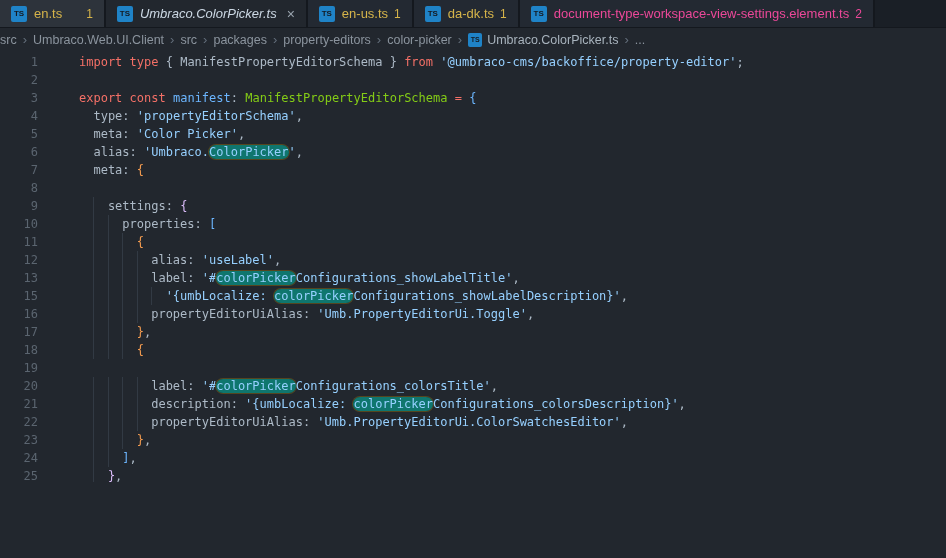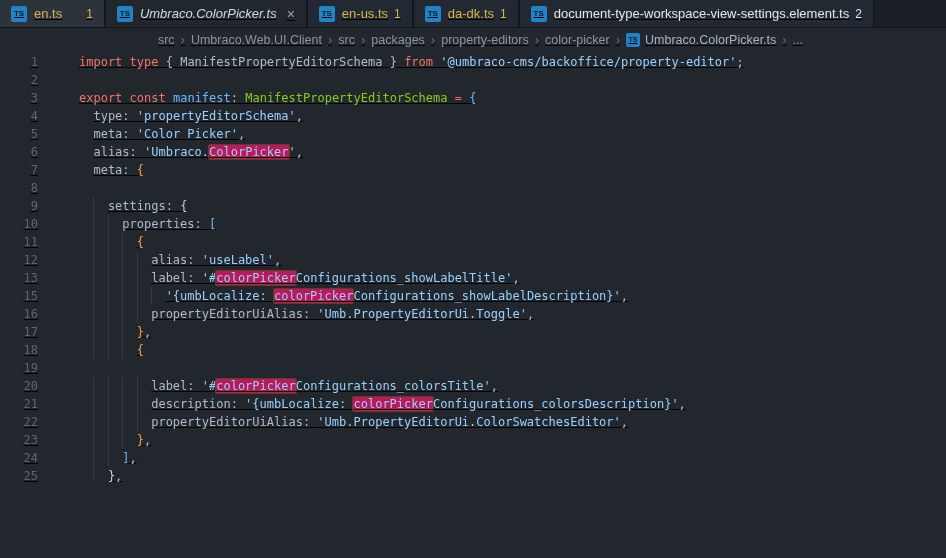--- a/index.html
+++ b/index.html
@@ -1,56 +1,56 @@
 <!DOCTYPE html>
 <html><head>
 <meta charset="utf-8">
 <style>
   html,body{margin:0;padding:0;background:#22272e;}
   #screen{position:relative;width:946px;height:482px;overflow:hidden;
-          background:#22272e;font-family:"Liberation Sans",sans-serif;text-decoration:underline;
+          background:#22272e;font-family:"Liberation Sans",sans-serif;
           -webkit-font-smoothing:antialiased;}
   
   #tabbar{display:flex;height:27px;background:#1a1f26;border-bottom:1px solid #14181e;
           overflow:hidden;white-space:nowrap;}
   .tab{display:inline-flex;align-items:center;height:27px;padding:0 11px;
        background:#232932;border-right:2px solid #14181e;font-size:13px;
        color:#adbac7;cursor:pointer;flex:none;}
   .tab.hover{background:#2d333b;}
   .tab.active{background:#22272e;}
   .tab.active .tab-label{font-style:italic;color:#cdd9e5;}
   .tab.warning .tab-label,.tab.warning .badge{color:#d6b44a;}
-  .tab.error .tab-label,.tab.error .badge{color:#e5e5e5;}
+  .tab.error .tab-label,.tab.error .badge{color:#ec4899;}
   .tab .badge{margin-left:6px;font-size:12px;}
   .tab.gapwide .badge{margin-left:24px;}
   .tsicon{width:16px;height:16px;border-radius:2px;background:#1f83c7;color:#141a21;
           font-size:8px;font-weight:bold;display:inline-flex;align-items:center;
           justify-content:center;margin-right:7px;letter-spacing:0;flex:none;}
   .close{margin-left:10px;color:#9aa4ae;font-size:14px;line-height:1;cursor:pointer;}
   
-  #breadcrumbs{display:flex;align-items:center;height:23px;padding-left:15px;
-               background:#22272e;font-size:12.5px;color:#8b949e;white-space:nowrap;justify-content:center;}
+  #breadcrumbs{display:flex;align-items:center;height:23px;
+               background:#22272e;font-size:12.5px;color:#8b949e;white-space:nowrap;}
   .crumb{cursor:pointer;}
   .crumb.file{color:#a8b3bd;}
   .crumb-sep{padding:0 6px;color:#636e7b;font-size:13px;}
   .crumb-icon{width:14px;height:14px;font-size:7px;margin-right:5px;}
   
   #editor{position:relative;padding-top:2px;font-family:"DejaVu Sans Mono","Liberation Mono",monospace;
           font-size:12px;line-height:18px;}
   .line{display:flex;height:18px;position:relative;}
   .line.current{background:rgba(173,186,199,0.045);gap:29px;}
   .ln{flex:none;width:38px;text-align:right;color:#5b6570;user-select:none;}
   .line.current .ln{color:#cdd9e5;}
   .code{margin-left:41px;white-space:pre;}
   .iu{display:inline-block;width:2ch;height:18px;vertical-align:top;}
   .iu.g{box-shadow:inset 1px 0 0 #323a44;}
   .tok-kw{color:#f47067;}
   .tok-fg{color:#adbac7;}
   .tok-str{color:#96d0ff;}
-  .tok-strh{color:#96d0ff;background:#be185d;box-shadow:0 0 0 1px #55461f;border-radius:1px;}
+  .tok-strh{color:#96d0ff;background:#0f766e;box-shadow:0 0 0 1px #55461f;border-radius:7px;}
   .tok-var{color:#6cb6ff;}
   .tok-typ{color:#84cc16;}
   .tok-b1{color:#6cb6ff;}
   .tok-b2{color:#f69d50;}
   .tok-b3{color:#dcbdfb;}
   .cursor{display:inline-block;width:2px;height:16px;margin-top:1px;background:#539bf5;
           vertical-align:top;}
 </style>
 </head>
 <body>

